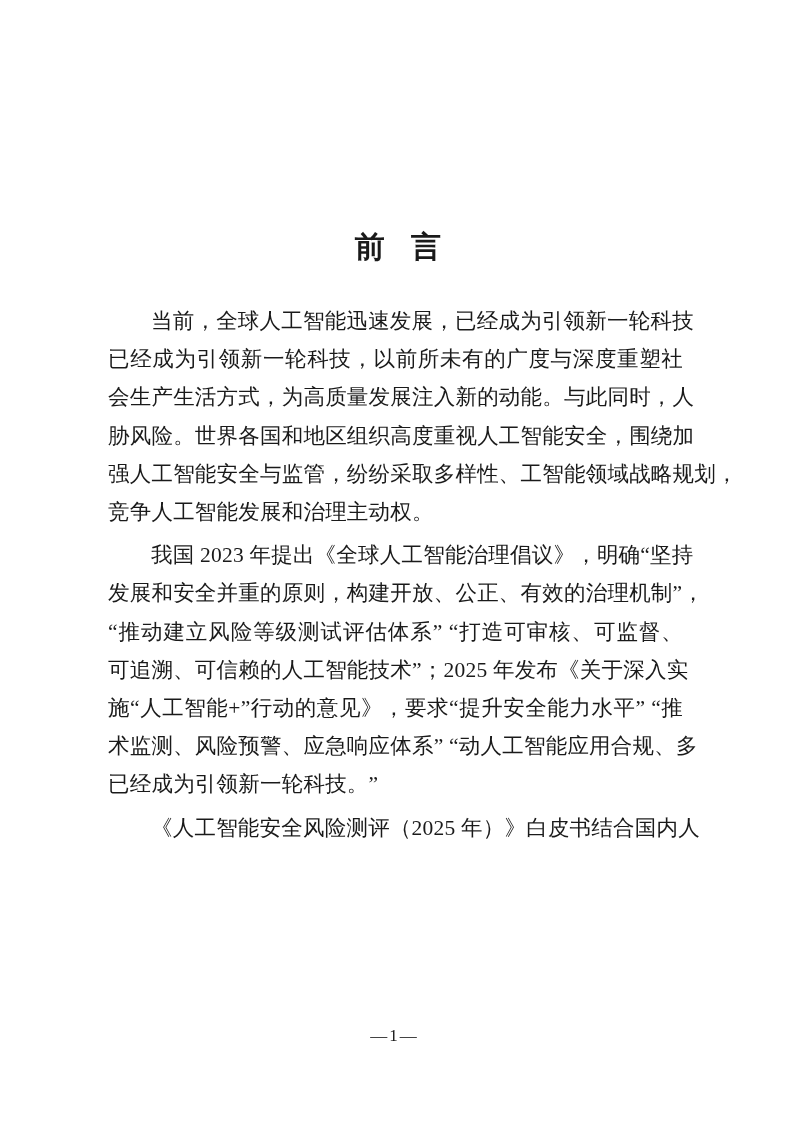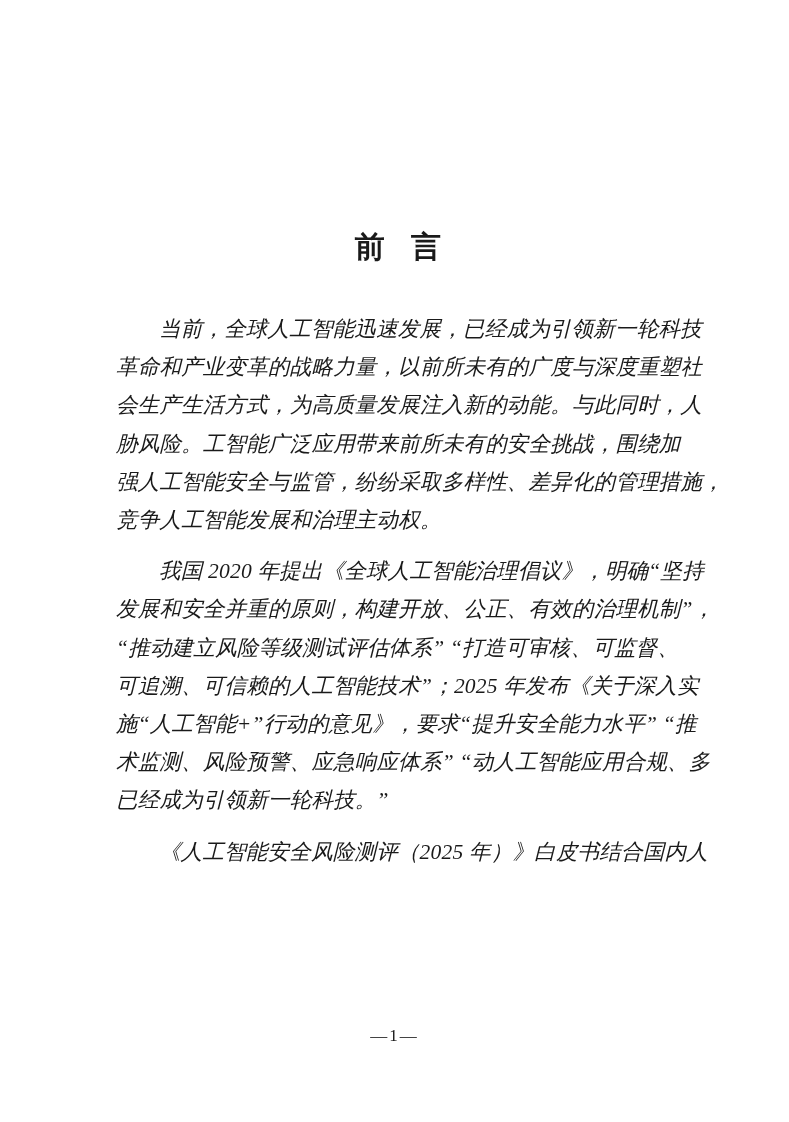--- a/index.html
+++ b/index.html
@@ -31,22 +31,21 @@
   }
   .doc-body {
     position: absolute;
     top: 297px;
     left: 103px;
     width: 585px;
     font-size: 21.5px;
     line-height: 38.2px;
   }
   .paragraph {
-    margin: 13px;
-    font-style: italic;
+    margin: 5px;
   }
   .line {
     text-align: justify;
     text-align-last: justify;
     white-space: nowrap;
     letter-spacing: 0.01em;
   }
   .line.indent {
     text-indent: 2em;
   }
@@ -66,28 +65,28 @@
 </style>
 </head>
 <body>
 
 <div class="page" style="background: rgb(255, 255, 255); color: rgb(26, 26, 26);">
   <h1 class="title">前 言</h1>
 
   <div class="doc-body">
       <div class="paragraph">
         <div class="line indent">当前，全球人工智能迅速发展，已经成为引领新一轮科技</div>
-        <div class="line">革命和产业变革的战略力量，以前所未有的广度与深度重塑社</div>
+        <div class="line">已经成为引领新一轮科技，以前所未有的广度与深度重塑社</div>
         <div class="line">会生产生活方式，为高质量发展注入新的动能。与此同时，人</div>
-        <div class="line">胁风险。工智能广泛应用带来前所未有的安全挑战，围绕加</div>
-        <div class="line">强人工智能安全与监管，纷纷采取多样性、差异化的管理措施，</div>
+        <div class="line">胁风险。世界各国和地区组织高度重视人工智能安全，围绕加</div>
+        <div class="line">强人工智能安全与监管，纷纷采取多样性、工智能领域战略规划，</div>
         <div class="line last-short">竞争人工智能发展和治理主动权。</div>
       </div>
       <div class="paragraph">
-        <div class="line indent">我国 2020 年提出《全球人工智能治理倡议》，明确“坚持</div>
+        <div class="line indent">我国 2023 年提出《全球人工智能治理倡议》，明确“坚持</div>
         <div class="line">发展和安全并重的原则，构建开放、公正、有效的治理机制”，</div>
         <div class="line">“推动建立风险等级测试评估体系” “打造可审核、可监督、</div>
         <div class="line">可追溯、可信赖的人工智能技术”；2025 年发布《关于深入实</div>
         <div class="line">施“人工智能+”行动的意见》，要求“提升安全能力水平” “推</div>
         <div class="line">术监测、风险预警、应急响应体系” “动人工智能应用合规、多</div>
         <div class="line last-short">已经成为引领新一轮科技。”</div>
       </div>
       <div class="paragraph">
         <div class="line indent">《人工智能安全风险测评（2025 年）》白皮书结合国内人</div>
       </div>

